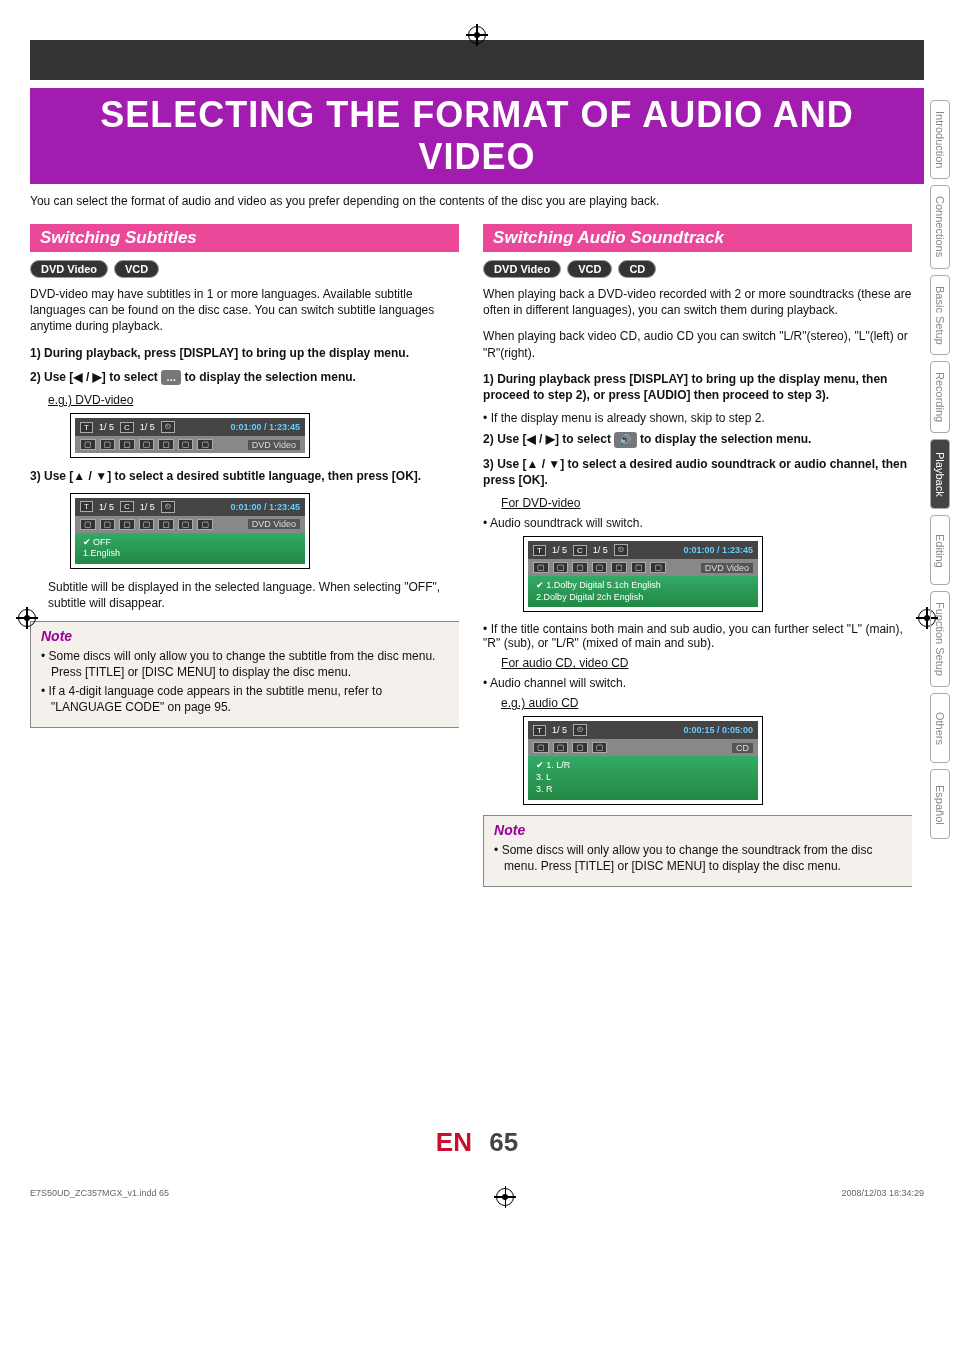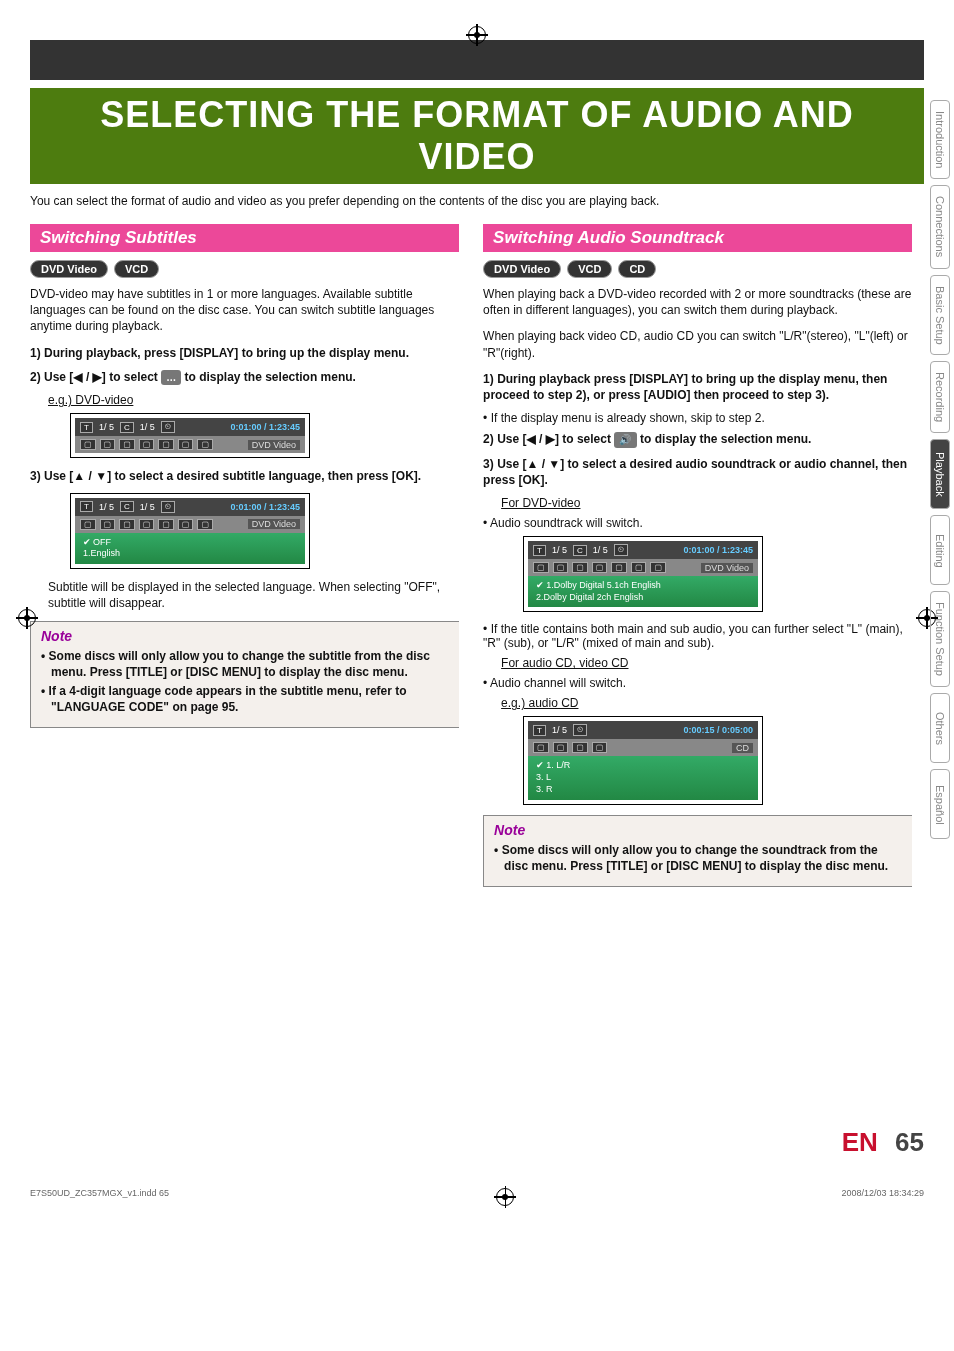--- a/index.html
+++ b/index.html
@@ -12,21 +12,21 @@
     margin: 0 auto;
     padding: 40px 30px 30px 30px;
     position: relative;
   }
   .top-bar {
     height: 40px;
     background: #333;
     margin-bottom: 8px;
   }
   .page-title {
-    background: #4d7c0f;
+    background: #a21caf;
     color: #fff;
     font-size: 36px;
     font-weight: 800;
     letter-spacing: 1px;
     padding: 6px 31px;
     margin-bottom: 10px;
     text-align: center;
   }
   .intro { font-size: 12px; margin-bottom: 16px; }
   .columns { display: flex; gap: 24px; }
@@ -107,21 +107,21 @@
   .note-box {
     border-left: 1px solid #888;
     border-top: 1px solid #888;
     border-bottom: 1px solid #888;
     background: #f4f0ec;
     padding: 6px 12px 10px 10px;
     margin-top: 8px;
   }
   .note-title { color: #909; font-style: italic; font-weight: bold; font-size: 14px; margin-bottom: 4px; }
   .note-ul { list-style: none; }
-  .note-ul li { font-size: 12px; text-indent: -10px; padding-left: 10px; line-height: 1.35; margin-bottom: 2px; font-weight: bold; }
+  .note-ul li { font-size: 12px; text-indent: -10px; padding-left: 10px; line-height: 1.35; margin-bottom: 2px; }
   .note-ul li::before { content: "• "; }
   .side-tabs {
     position: absolute;
     right: 4px;
     top: 100px;
     display: flex;
     flex-direction: column;
     gap: 6px;
   }
   .tab {
@@ -131,21 +131,21 @@
     color: #888;
     padding: 10px 3px;
     border: 1px solid #aaa;
     border-radius: 4px;
     min-height: 70px;
     text-align: center;
   }
   .tab.active { background: #444; color: #fff; }
   .page-footer {
     margin-top: 240px;
-    text-align: right;
+    text-align: center;
     font-size: 26px;
     font-weight: bold;
     color: #444;
   }
   .page-footer .en { color: #c8102e; margin-right: 10px; }
   .print-footer {
     display: flex; justify-content: space-between;
     font-size: 9px; color: #666; margin-top: 30px;
   }
   .reg-target {

